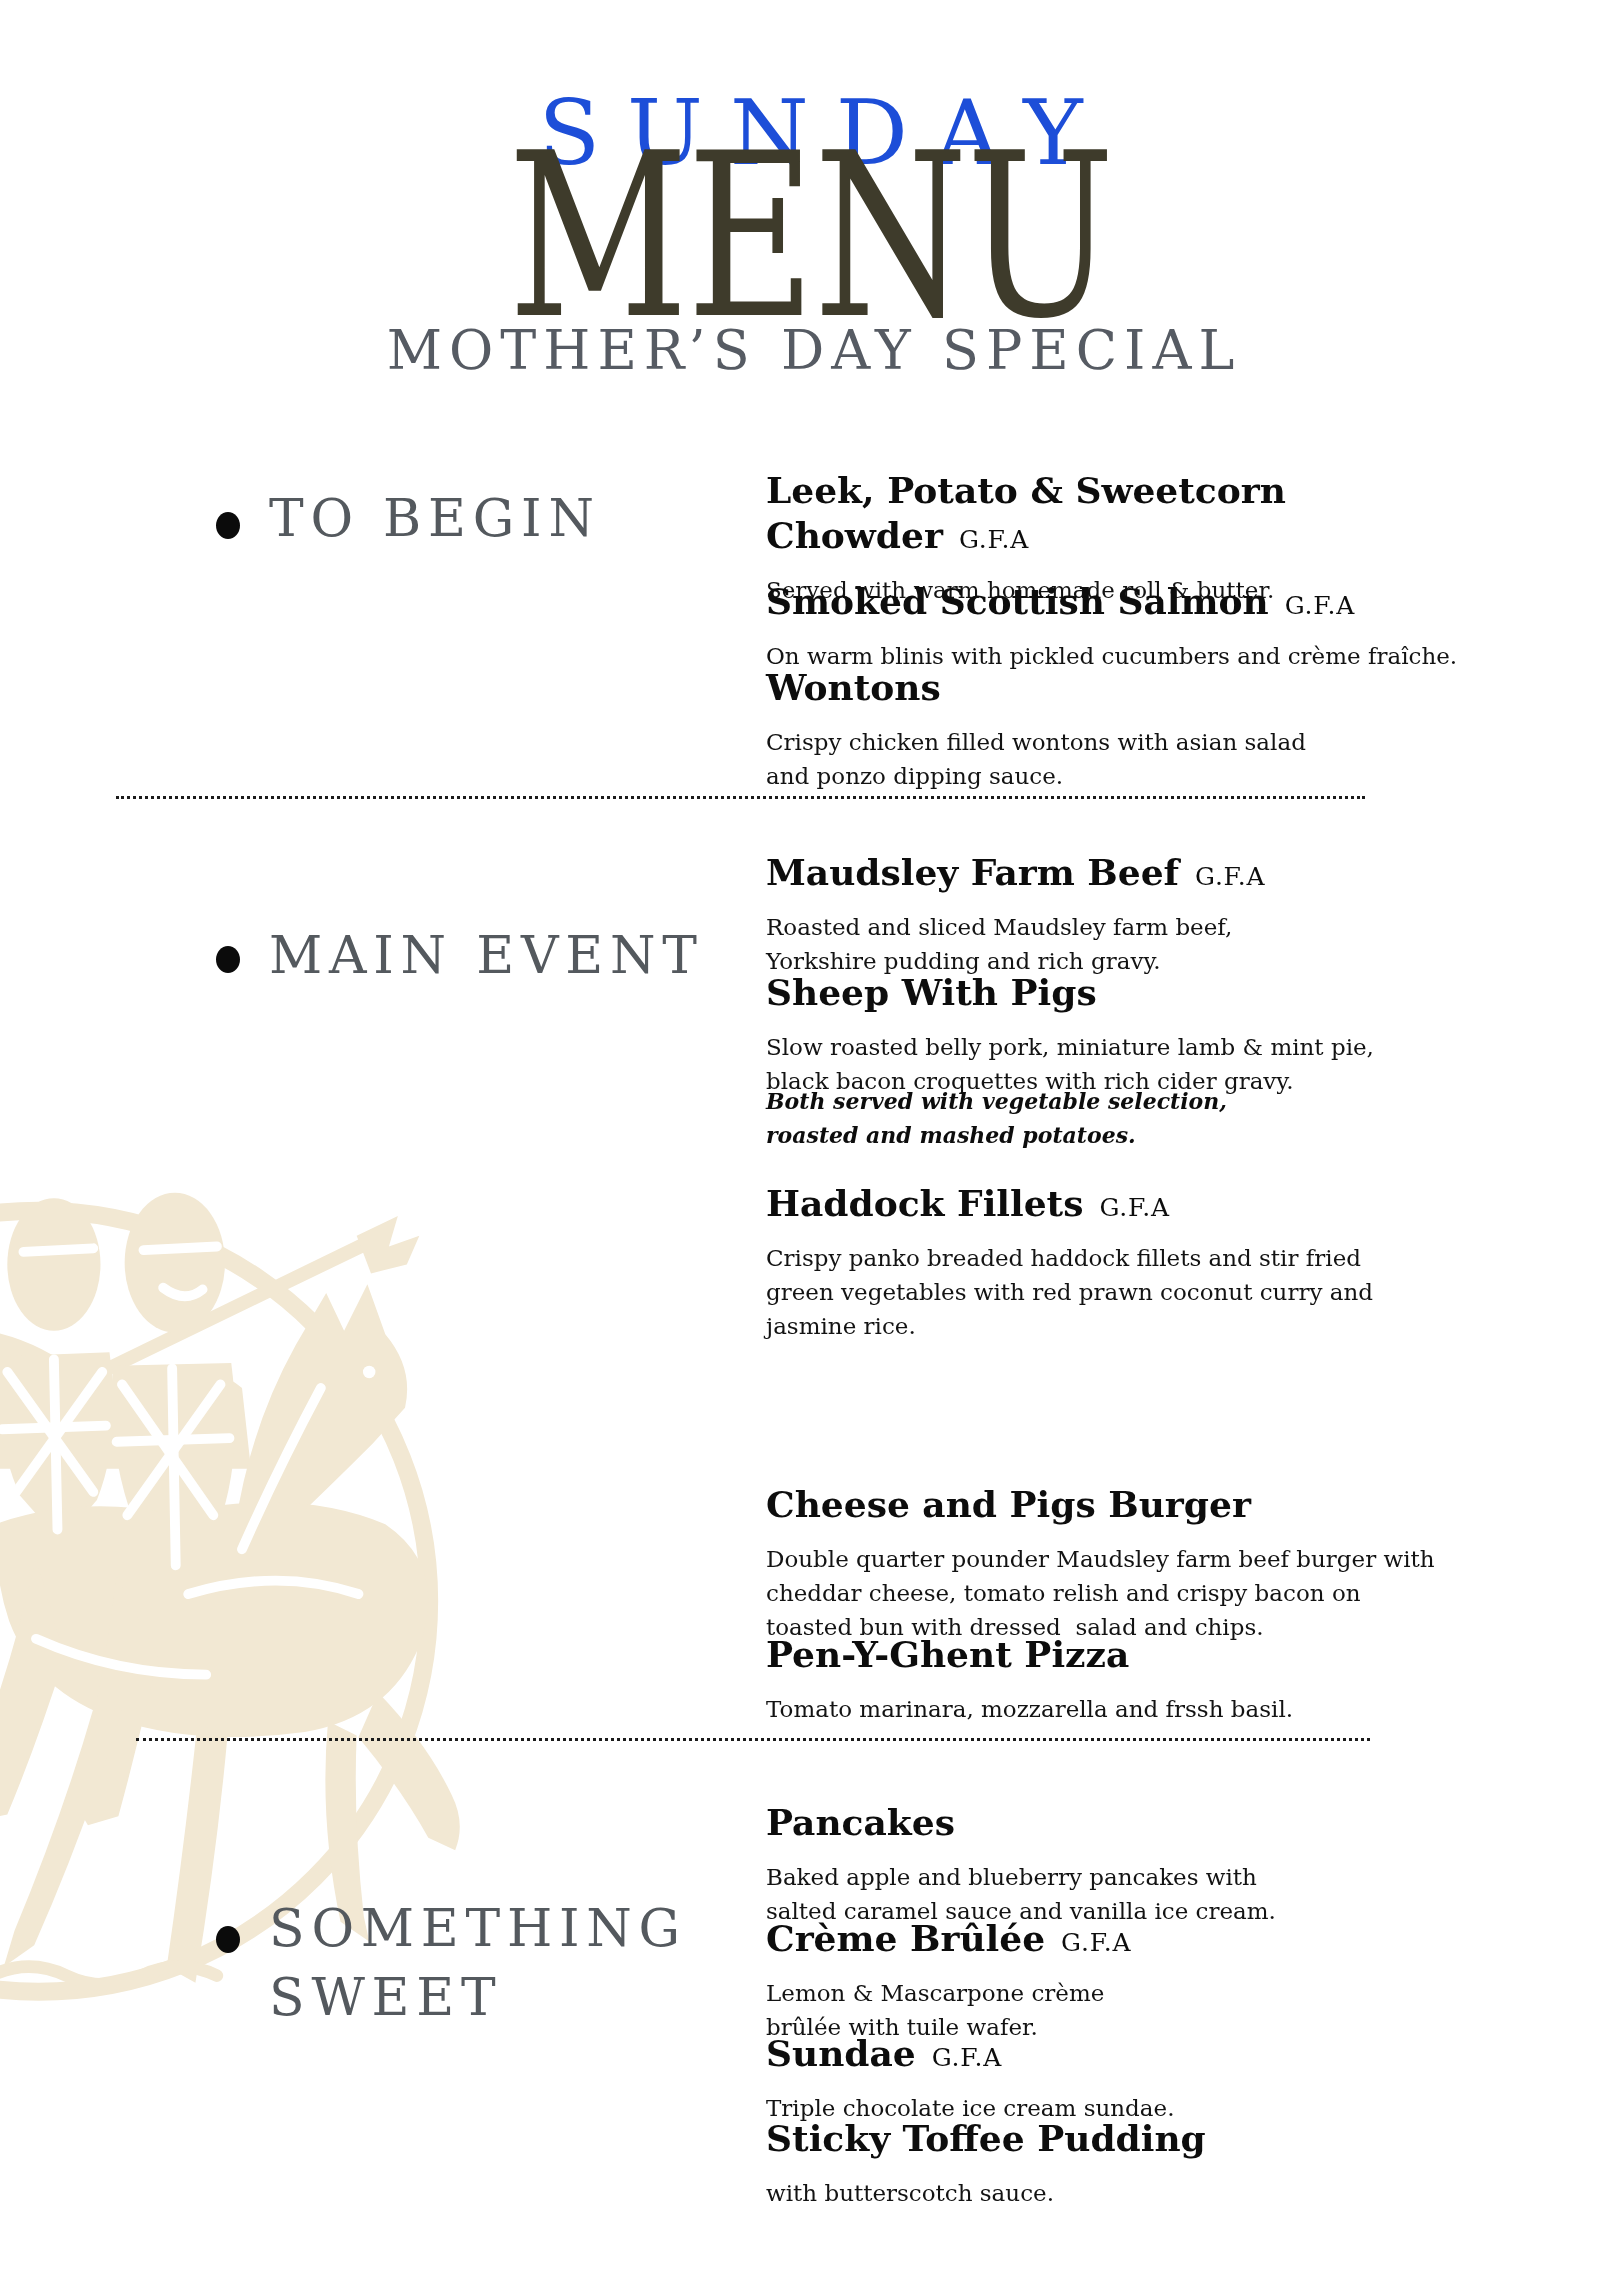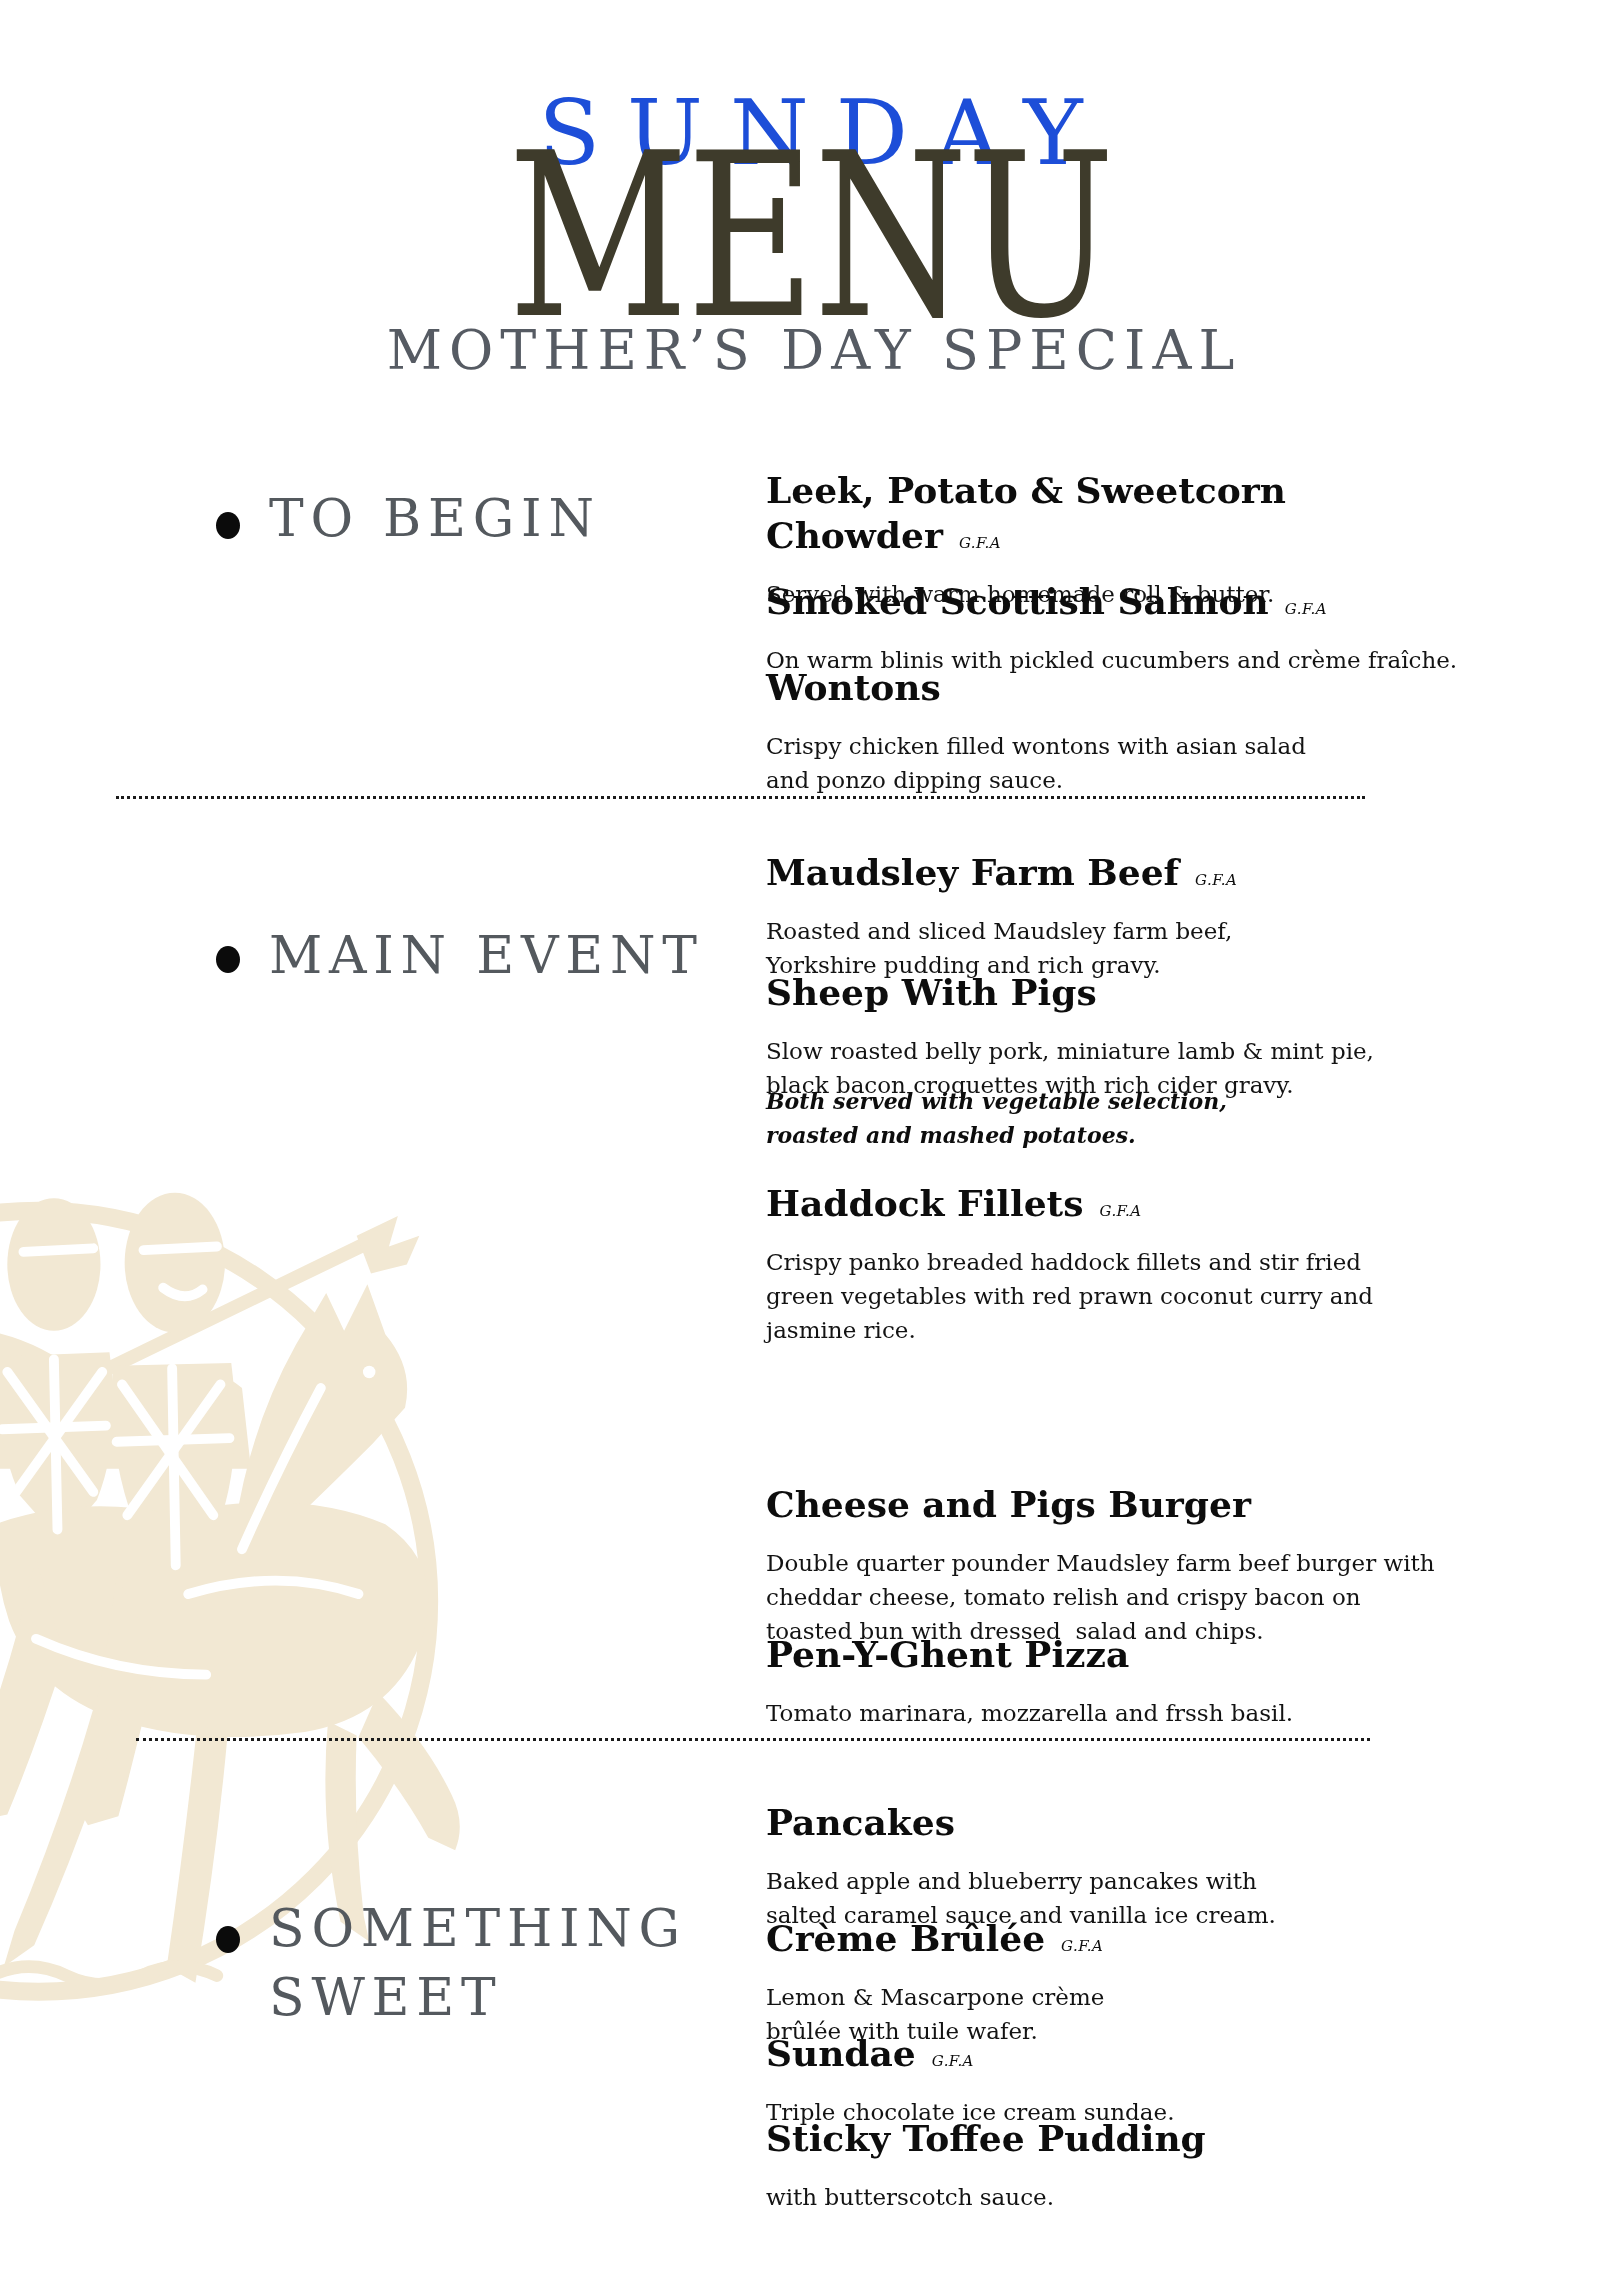--- a/index.html
+++ b/index.html
@@ -17,21 +17,21 @@
     letter-spacing:.13em;text-indent:.13em;color:#565b63;}
   
   .section{left:269px;color:#54595e;font-size:52px;letter-spacing:.13em;line-height:1.32;font-weight:400;}
   .section.wrap{width:430px;}
   .bullet{left:216px;width:24px;height:27px;background:#0b0b0b;border-radius:50%;}
   
   .divider{border-top:3.6px dotted #1b1b1b;height:0;}
   
   .item{left:766px;width:699px;}
   .item h3{margin:0;font-size:36px;line-height:45px;font-weight:700;color:#0d0d0d;}
-  .tag{font-size:15px;font-style:italic;font-weight:500;margin-left:16px;letter-spacing:.03em;text-align:center;}
+  .tag{font-size:25px;font-weight:500;margin-left:16px;letter-spacing:.03em;text-align:center;}
   .desc{margin:10.7px 0 0 0;font-size:23px;line-height:34px;white-space:pre-wrap;color:#131313;}
   .note{left:766px;width:699px;font-size:22px;line-height:34px;font-style:italic;font-weight:700;
     white-space:pre-wrap;color:#0d0d0d;}
   
   .seal{position:absolute;left:-385px;top:1173px;width:1254px;height:860px;z-index:0;}
 </style>
 </head>
 <body>
 
 <div class="page">

